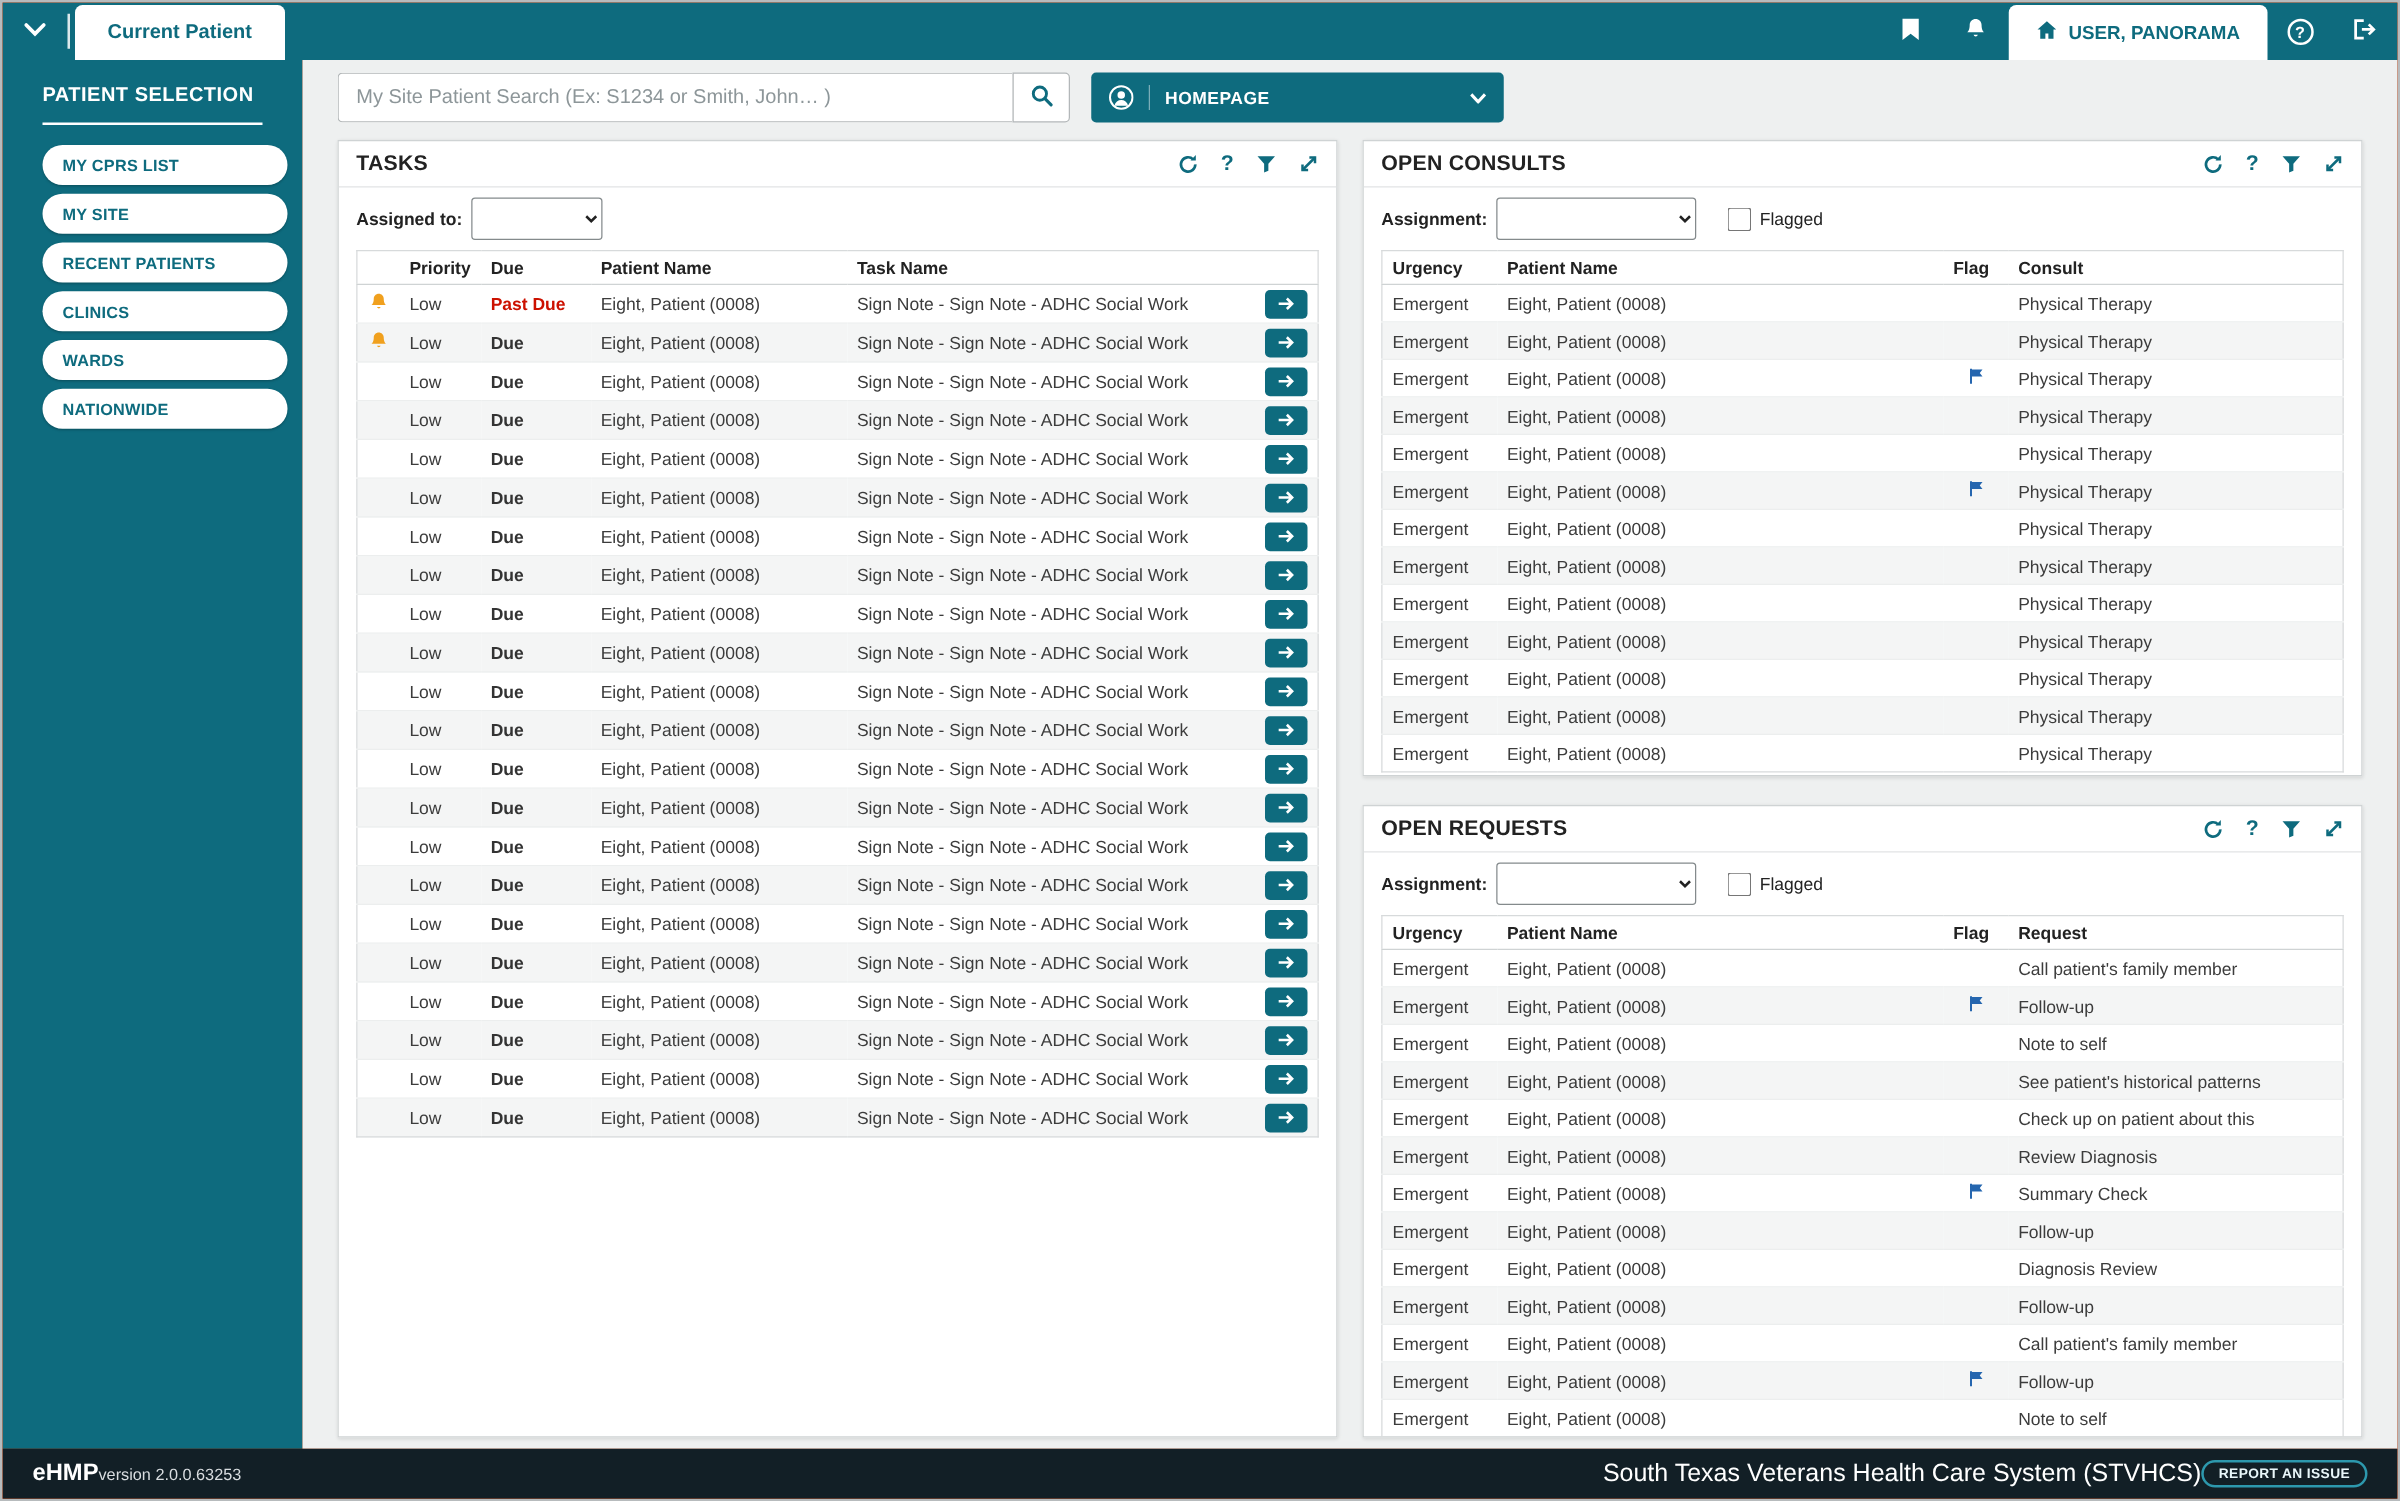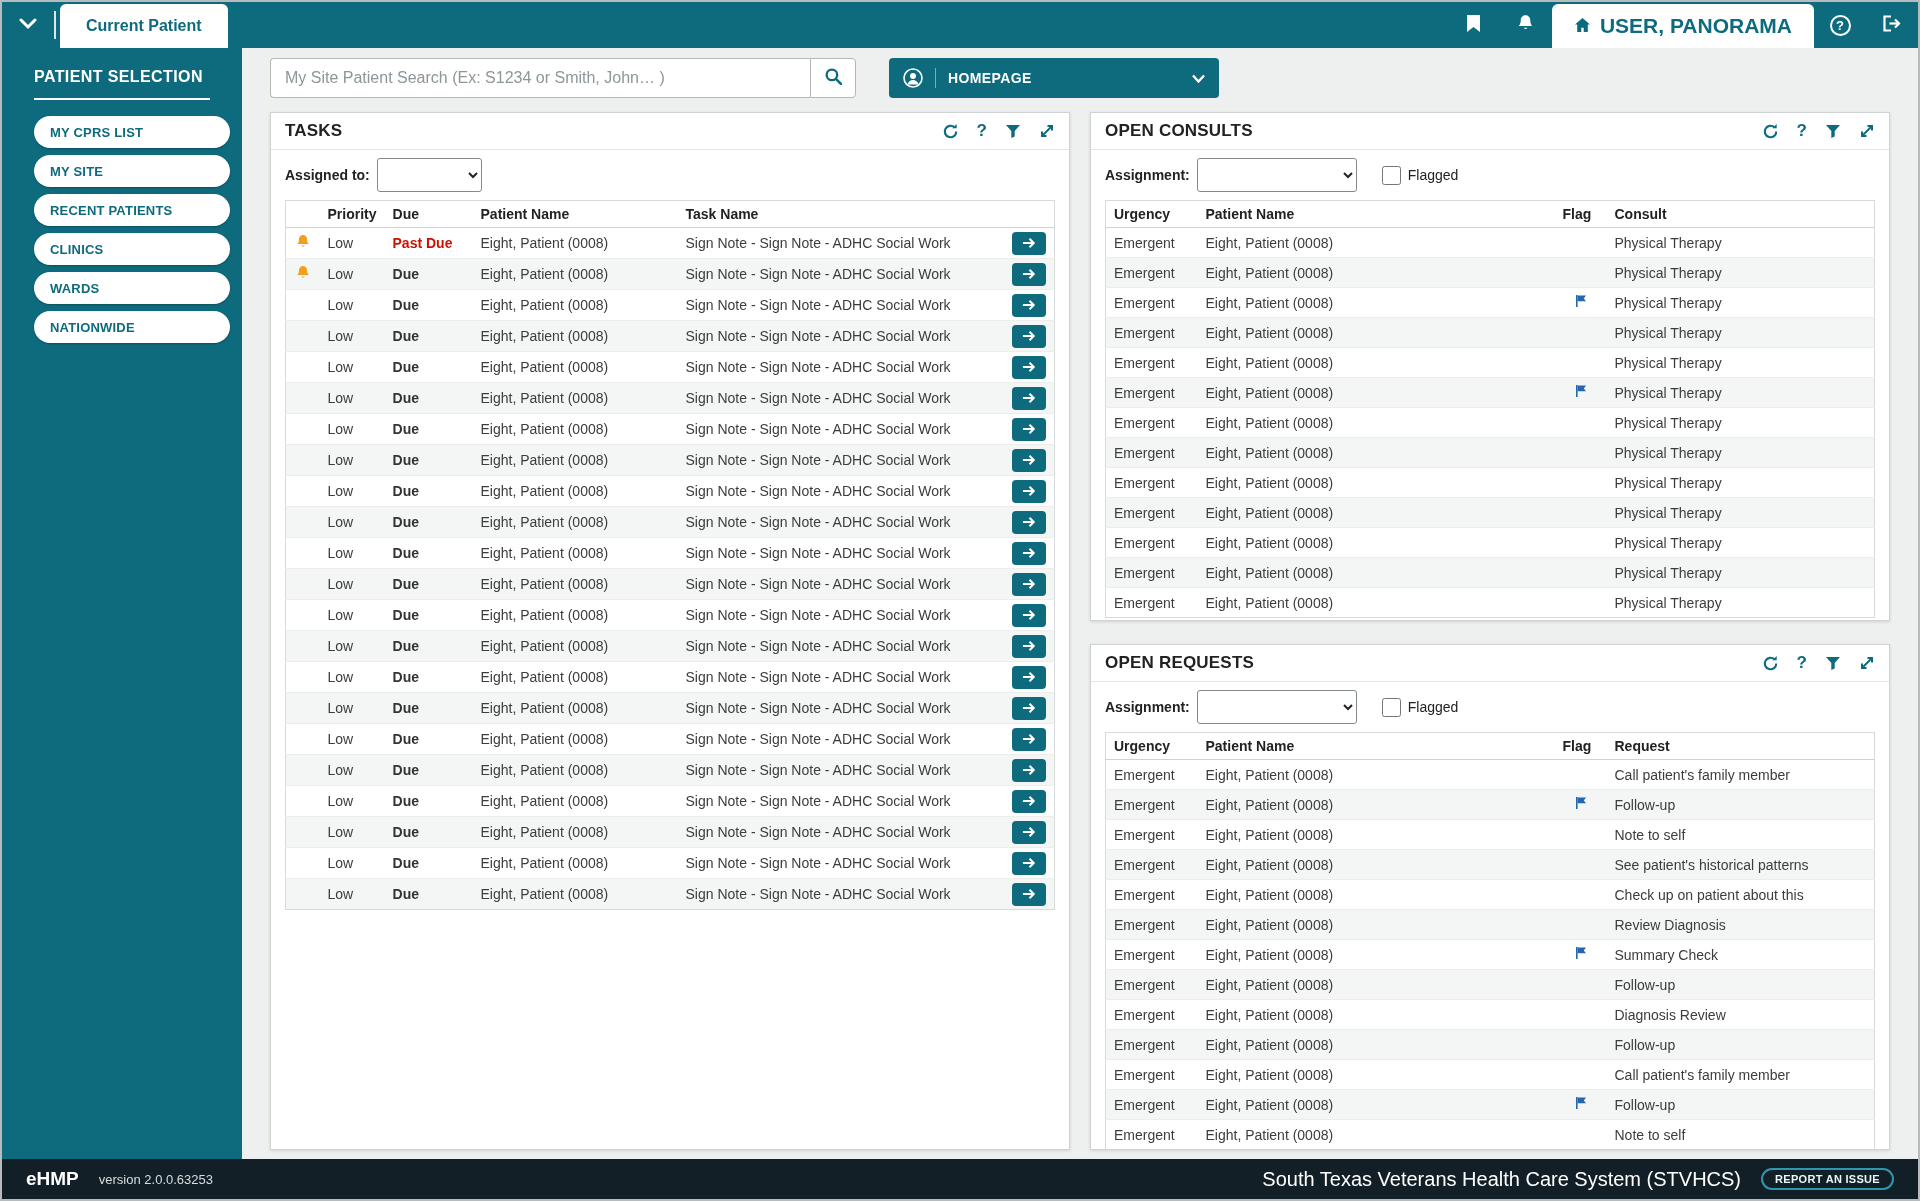--- a/index.html
+++ b/index.html
@@ -7,35 +7,35 @@
   body { font-family: "Liberation Sans", sans-serif; background: #c9cdce; }
   .frame { width: 1920px; height: 1201px; border: 2px solid #b7bbbd; display: flex; flex-direction: column; background: #c2410c; overflow: hidden; }
 
   
   .topbar { height: 46px; background: #0e6b7e; display: flex; justify-content: space-between; flex-shrink: 0; }
   .tb-left, .tb-right { display: flex; align-items: stretch; }
   .tb-iconbtn { width: 52px; background: none; border: none; display: flex; align-items: center; justify-content: center; cursor: pointer; }
   .tb-sep { width: 2px; background: rgba(255,255,255,.85); margin: 9px 0; }
   .tb-tab { background: #fff; color: #0e6b7e; display: flex; align-items: center; padding: 0 26px; font-size: 16px; font-weight: 600; margin: 2px 0 0 4px; border-radius: 6px 6px 0 0; cursor: pointer; }
   .tb-patient { color: #fff; font-weight: bold; font-size: 17px; display: flex; align-items: center; gap: 9px; padding: 0 26px; }
-  .tb-usertab { background: #fff; display: flex; align-items: center; gap: 9px; padding: 0 22px; color: #0e6b7e; font-weight: bold; font-size: 21px; margin-top: 2px; border-radius: 6px 6px 0 0; cursor: pointer; }
+  .tb-usertab { background: #fff; display: flex; align-items: center; gap: 9px; padding: 0 22px; color: #0e6b7e; font-weight: bold; font-size: 15px; margin-top: 2px; border-radius: 6px 6px 0 0; cursor: pointer; }
   .help-circle { width: 21px; height: 21px; border: 2px solid #fff; border-radius: 50%; color: #fff; font-size: 13px; font-weight: bold; display: flex; align-items: center; justify-content: center; }
 
   
   .app-body { flex: 1; display: flex; min-height: 0; }
 
   
   .sidebar { width: 240px; background: #0e6b7e; flex-shrink: 0; padding-top: 20px; }
   .side-head { margin: 0 32px; padding-bottom: 12px; border-bottom: 2px solid #fff; color: #fff; font-size: 16px; font-weight: bold; letter-spacing: .4px; }
   .side-items { display: flex; flex-direction: column; gap: 7px; margin: 16px 12px 0 32px; }
   .side-btn { width: 196px; height: 32px; background: #fff; color: #0e6b7e; font-family: "Liberation Sans", sans-serif; font-size: 13px; font-weight: bold; border: none; border-radius: 16px; text-align: left; padding-left: 16px; letter-spacing: .2px; cursor: pointer; box-shadow: 0 1px 2px rgba(0,0,0,.25); }
 
   
   .main { flex: 1; min-width: 0; padding: 10px 28px 0; background: #eef0f0; }
-  .search-row { display: flex; align-items: flex-start; gap: 33px; }
+  .search-row { display: flex; align-items: flex-start; gap: 17px; }
   .search-box { display: flex; }
   .search-input { width: 540px; height: 40px; border: 1px solid #b3b7b9; border-right: none; border-radius: 4px 0 0 4px; padding: 0 14px; font-size: 16px; color: #444; font-family: "Liberation Sans", sans-serif; background: #fff; }
   .search-input::placeholder { color: #8d9699; }
   .search-btn { width: 46px; height: 40px; border: 1px solid #b3b7b9; background: #fff; border-radius: 0 4px 4px 0; display: flex; align-items: center; justify-content: center; cursor: pointer; }
   .homepage { height: 40px; width: 330px; background: #0e6b7e; border-radius: 4px; display: flex; align-items: center; color: #fff; font-weight: bold; font-size: 14px; letter-spacing: .4px; padding: 0 14px; gap: 12px; cursor: pointer; }
   .hp-icon { display: flex; padding-right: 12px; border-right: 1px solid rgba(255,255,255,.45); }
   .hp-spacer { flex: 1; }
 
   
   .cols { display: flex; gap: 20px; margin-top: 14px; }
@@ -70,21 +70,21 @@
   .t-pat { width: 205px; }
   .t-act { width: 48px; text-align: right; }
   .due { font-weight: bold; color: #333; }
   .due.past { color: #cc1100; }
   .row-arrow { width: 34px; height: 23px; background: #0e6b7e; border: none; border-radius: 4px; display: inline-flex; align-items: center; justify-content: center; cursor: pointer; vertical-align: middle; }
   .c-urg { width: 92px; }
   .c-flag { width: 52px; text-align: center; }
   .c-val { width: 268px; }
 
   
-  .footer { height: 40px; background: #121f26; display: flex; align-items: center; padding: 0 24px; gap: 20px; flex-shrink: 0; color: #fff; }
+  .footer { height: 40px; background: #121f26; display: flex; align-items: center; padding: 0 24px; gap: 0; flex-shrink: 0; color: #fff; }
   .f-logo { font-size: 19px; font-weight: bold; }
   .f-version { font-size: 13px; color: #d9dde0; }
   .f-spacer { flex: 1; }
   .f-site { font-weight: normal; font-size: 20px; }
   .f-report { background: none; border: 2px solid #2d98ad; color: #e9f7fa; border-radius: 12px; font-size: 11px; font-weight: bold; letter-spacing: .3px; padding: 3px 12px; cursor: pointer; font-family: "Liberation Sans", sans-serif; }
 </style>
 </head>
 <body>
 
 <div class="frame">

